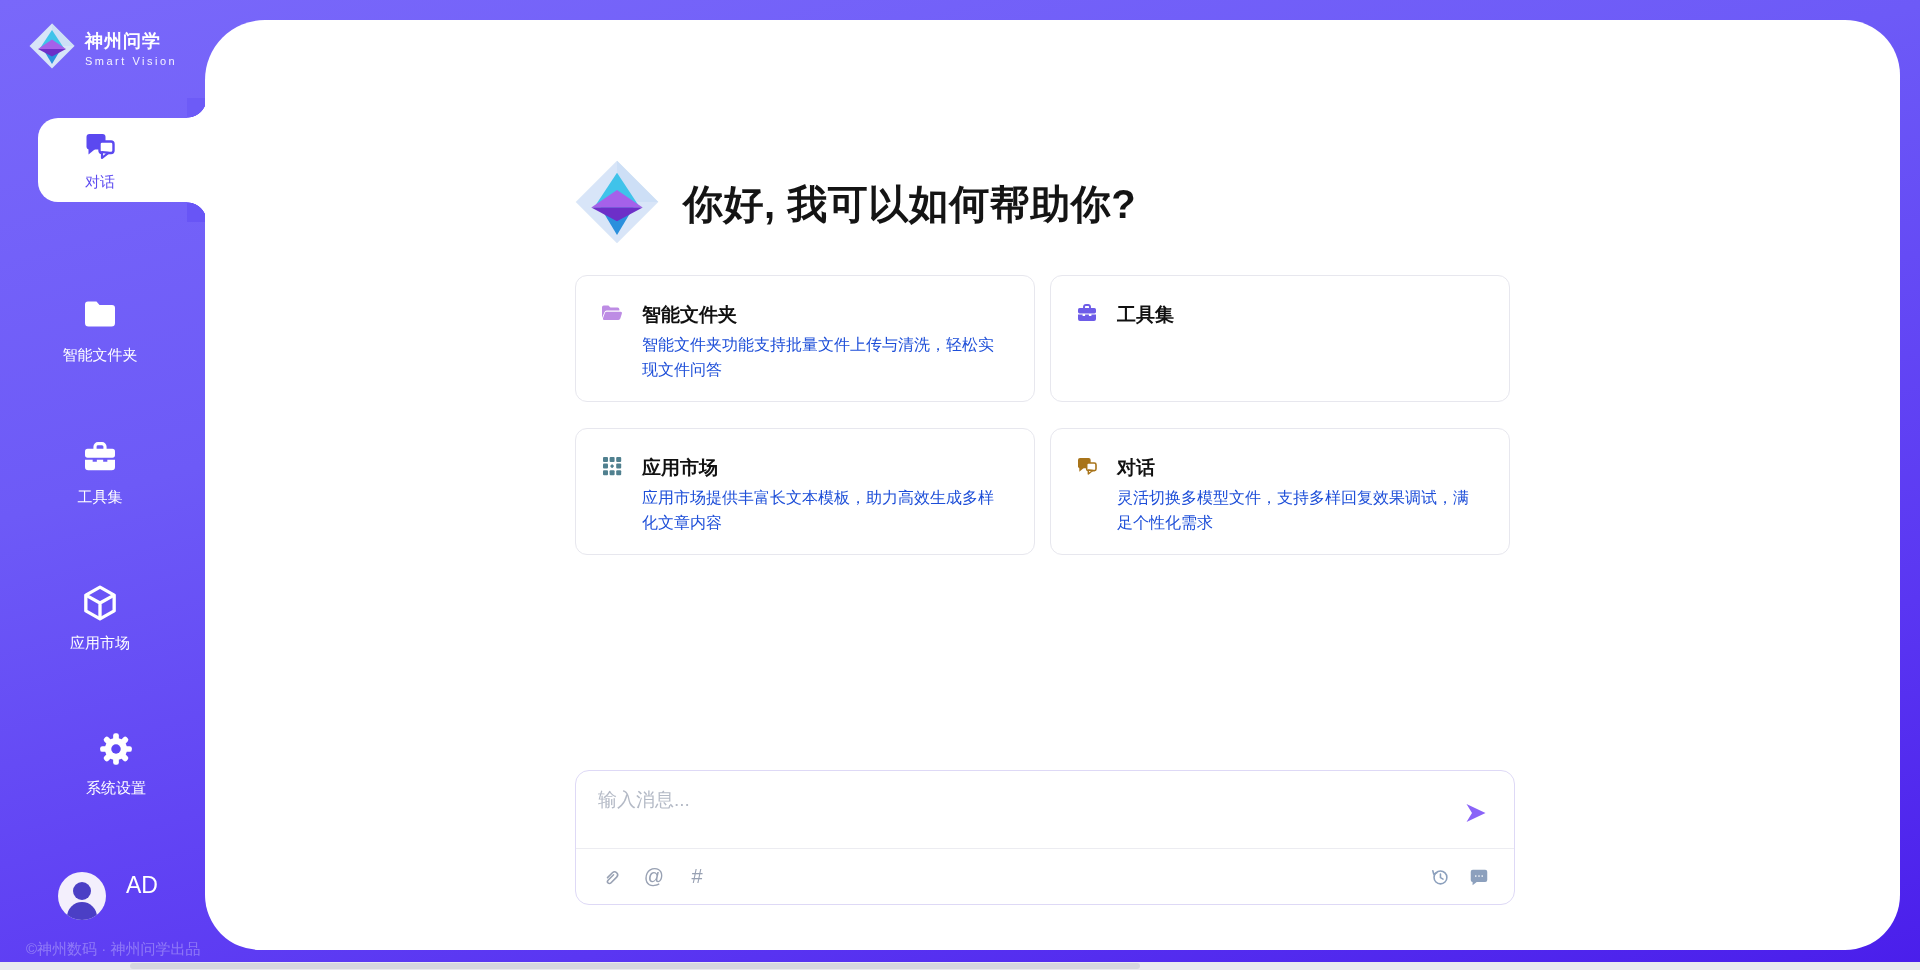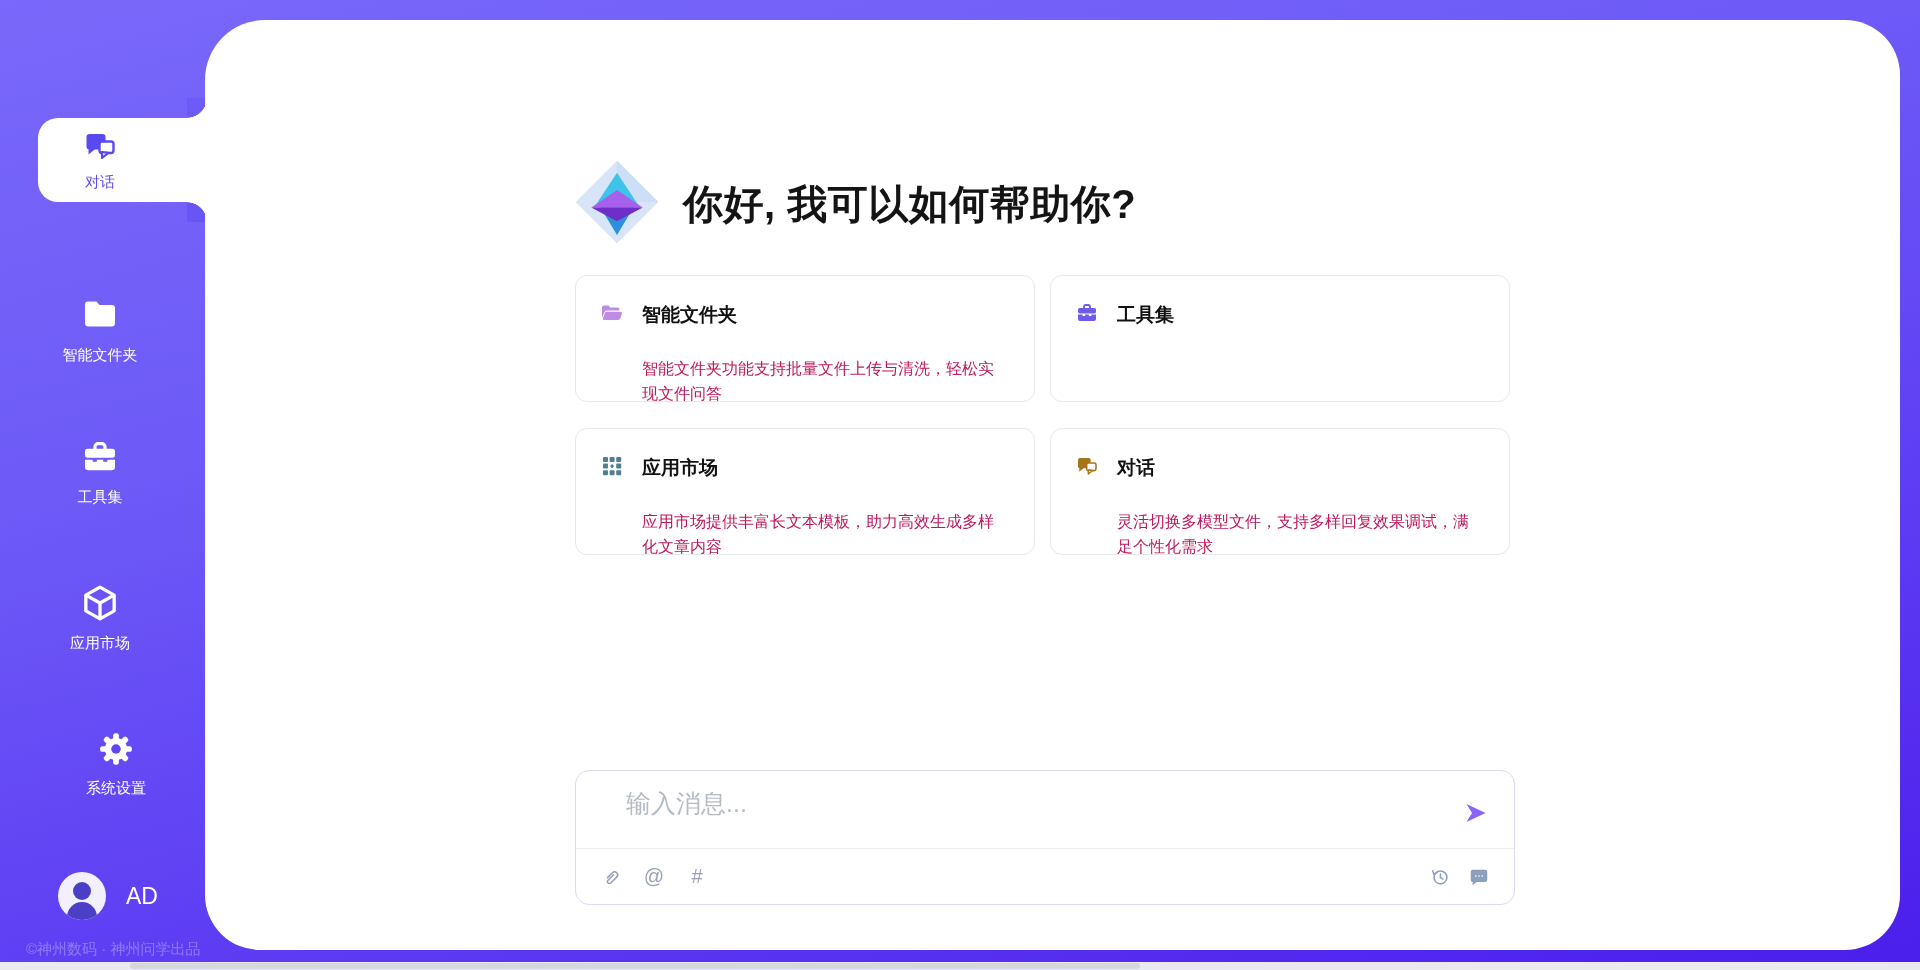--- a/index.html
+++ b/index.html
@@ -20,67 +20,83 @@
   .nav-item .nav-label { color:#fff; font-size:15px; margin-top:7px; }
 
   .nav-active { position:absolute; left:38px; top:118px; width:169px; height:84px; background:#fff;
     border-radius:20px 0 0 20px; display:flex; flex-direction:column; align-items:center;
     justify-content:center; padding-right:45px; cursor:pointer; }
   .nav-active .nav-label { color:#5b49f0; font-size:15px; margin-top:5px; }
   .fillet { position:absolute; width:20px; height:20px; }
   .fillet-top { left:187px; top:98px; background:radial-gradient(circle 20px at 0 0,#6d5bf7 0 19.4px,#fff 20px); }
   .fillet-bottom { left:187px; top:202px; background:radial-gradient(circle 20px at 0 100%,#6855f6 0 19.4px,#fff 20px); }
 
-  .user-row { position:absolute; left:58px; top:872px; display:flex; align-items:center; gap:20px; cursor:pointer; }
+  .user-row { position:absolute; left:58px; top:872px; display:flex; align-items:flex-start; gap:20px; cursor:pointer; }
   .avatar { width:48px; height:48px; border-radius:50%; background:#f3effc; position:relative; overflow:hidden; }
   .avatar .head { position:absolute; left:15px; top:10px; width:18px; height:18px; border-radius:50%; background:#4b3fc5; }
   .avatar .body { position:absolute; left:9px; top:30px; width:30px; height:22px; border-radius:15px 15px 0 0; background:#4b3fc5; }
   .user-name { color:#fff; font-size:23px; }
   .copyright { position:absolute; left:26px; top:940px; color:rgba(255,255,255,.3); font-size:15px; }
 
   
   .panel { position:absolute; left:205px; top:20px; width:1695px; height:930px; background:#fff;
     border-radius:60px 55px 55px 55px; }
 
   .hero { position:absolute; left:368px; top:138px; display:flex; align-items:center; gap:22px; }
   .hero h1 { font-size:40px; font-weight:bold; color:#141414; letter-spacing:.5px; }
 
   .cards { position:absolute; left:370px; top:255px; width:935px; display:grid;
     grid-template-columns:460px 460px; column-gap:15px; row-gap:26px; }
   .card { height:127px; border:1px solid #e7e7ee; border-radius:12px; background:#fff;
     padding:25px 26px 0 24px; cursor:pointer; }
   .card-head { display:flex; align-items:center; gap:18px; }
   .card-title { font-size:19px; font-weight:bold; color:#111; }
-  .card-desc { margin-top:28px; margin-left:42px; font-size:16px; color:#be185d; line-height:1.55; }
+  .card-desc { margin-top:4px; margin-left:42px; font-size:16px; color:#1d4ed8; line-height:1.55; }
 
   .model-pill { position:absolute; left:370px; top:694px; height:44px; background:#f1f2f7;
     border-radius:22px; display:flex; align-items:center; gap:11px; padding:0 18px 0 14px; cursor:pointer; }
   .model-name { font-size:19px; color:#2b2b33; }
 
   .composer { position:absolute; left:370px; top:750px; width:940px; height:135px;
     border:1.5px solid #ded9f6; border-radius:14px; background:#fff; }
   .composer textarea { position:absolute; left:22px; top:16px; width:840px; height:55px; border:none;
-    outline:none; resize:none; font-family:inherit; font-size:25px; color:#1d4ed8;margin-left:28px; }
+    outline:none; resize:none; font-family:inherit; font-size:19px; color:#1d4ed8; }
   .composer textarea::placeholder { color:#b4bac6; }
   .send-btn { position:absolute; right:26px; top:30px; width:24px; height:24px; cursor:pointer; }
   .composer-toolbar { position:absolute; left:0; right:0; bottom:0; height:56px; border-top:1px solid #ececf1;
     display:flex; align-items:center; padding:0 24px; gap:21px; }
   .tool-icon { width:22px; height:22px; display:flex; align-items:center; justify-content:center; cursor:pointer; }
   .tool-glyph { font-size:20px; color:#98a1b3; }
   .toolbar-right { margin-left:auto; display:flex; align-items:center; gap:17px; }
 
   
   .hscroll { position:absolute; left:0; bottom:0; width:1920px; height:8px; background:#e9e9ef; }
   .hscroll-thumb { position:absolute; left:130px; top:1px; width:1010px; height:6px; background:#d6d6de; border-radius:3px; cursor:pointer; }
 </style>
 </head>
 <body>
 
 <div class="sidebar">
 
+  <div class="brand">
+    <span>
+      <svg width="48" height="48" viewBox="0 0 96 96">
+        <polygon points="48,3 93,48 48,93 3,48" fill="#d8e5f8"></polygon>
+        <polygon points="48,3 93,48 48,48" fill="#cddff6"></polygon>
+        <polygon points="48,16 73,54 23,54" fill="#3fc3ea"></polygon>
+        <polygon points="30,54 66,54 48,84" fill="#2b90dd"></polygon>
+        <polygon points="48,35 76,54 20,54" fill="#a561ea"></polygon>
+        <polygon points="20,54 76,54 48,69" fill="#6d2fc8"></polygon>
+      </svg>
+    </span>
+    <span class="brand-text">
+      <div class="brand-name">神州问学</div>
+      <div class="brand-sub">Smart Vision</div>
+    </span>
+  </div>
 
   <div class="fillet fillet-top"></div>
   <div class="fillet fillet-bottom"></div>
   <div class="nav-active">
     <span>
       <svg width="36" height="36" viewBox="0 0 36 36">
         <rect x="4.5" y="6" width="19" height="15.5" rx="3" fill="#5b49f0"></rect>
         <path d="M6.5 19 v7.5 l7-5.8z" fill="#5b49f0"></path>
         <rect x="17.5" y="13.5" width="14" height="11.5" rx="2.5" fill="#fff" stroke="#5b49f0" stroke-width="2.4"></rect>
         <path d="M20 24 v6 l6.4-5.2 z" fill="#fff" stroke="#5b49f0" stroke-width="2.2" stroke-linejoin="round"></path>

